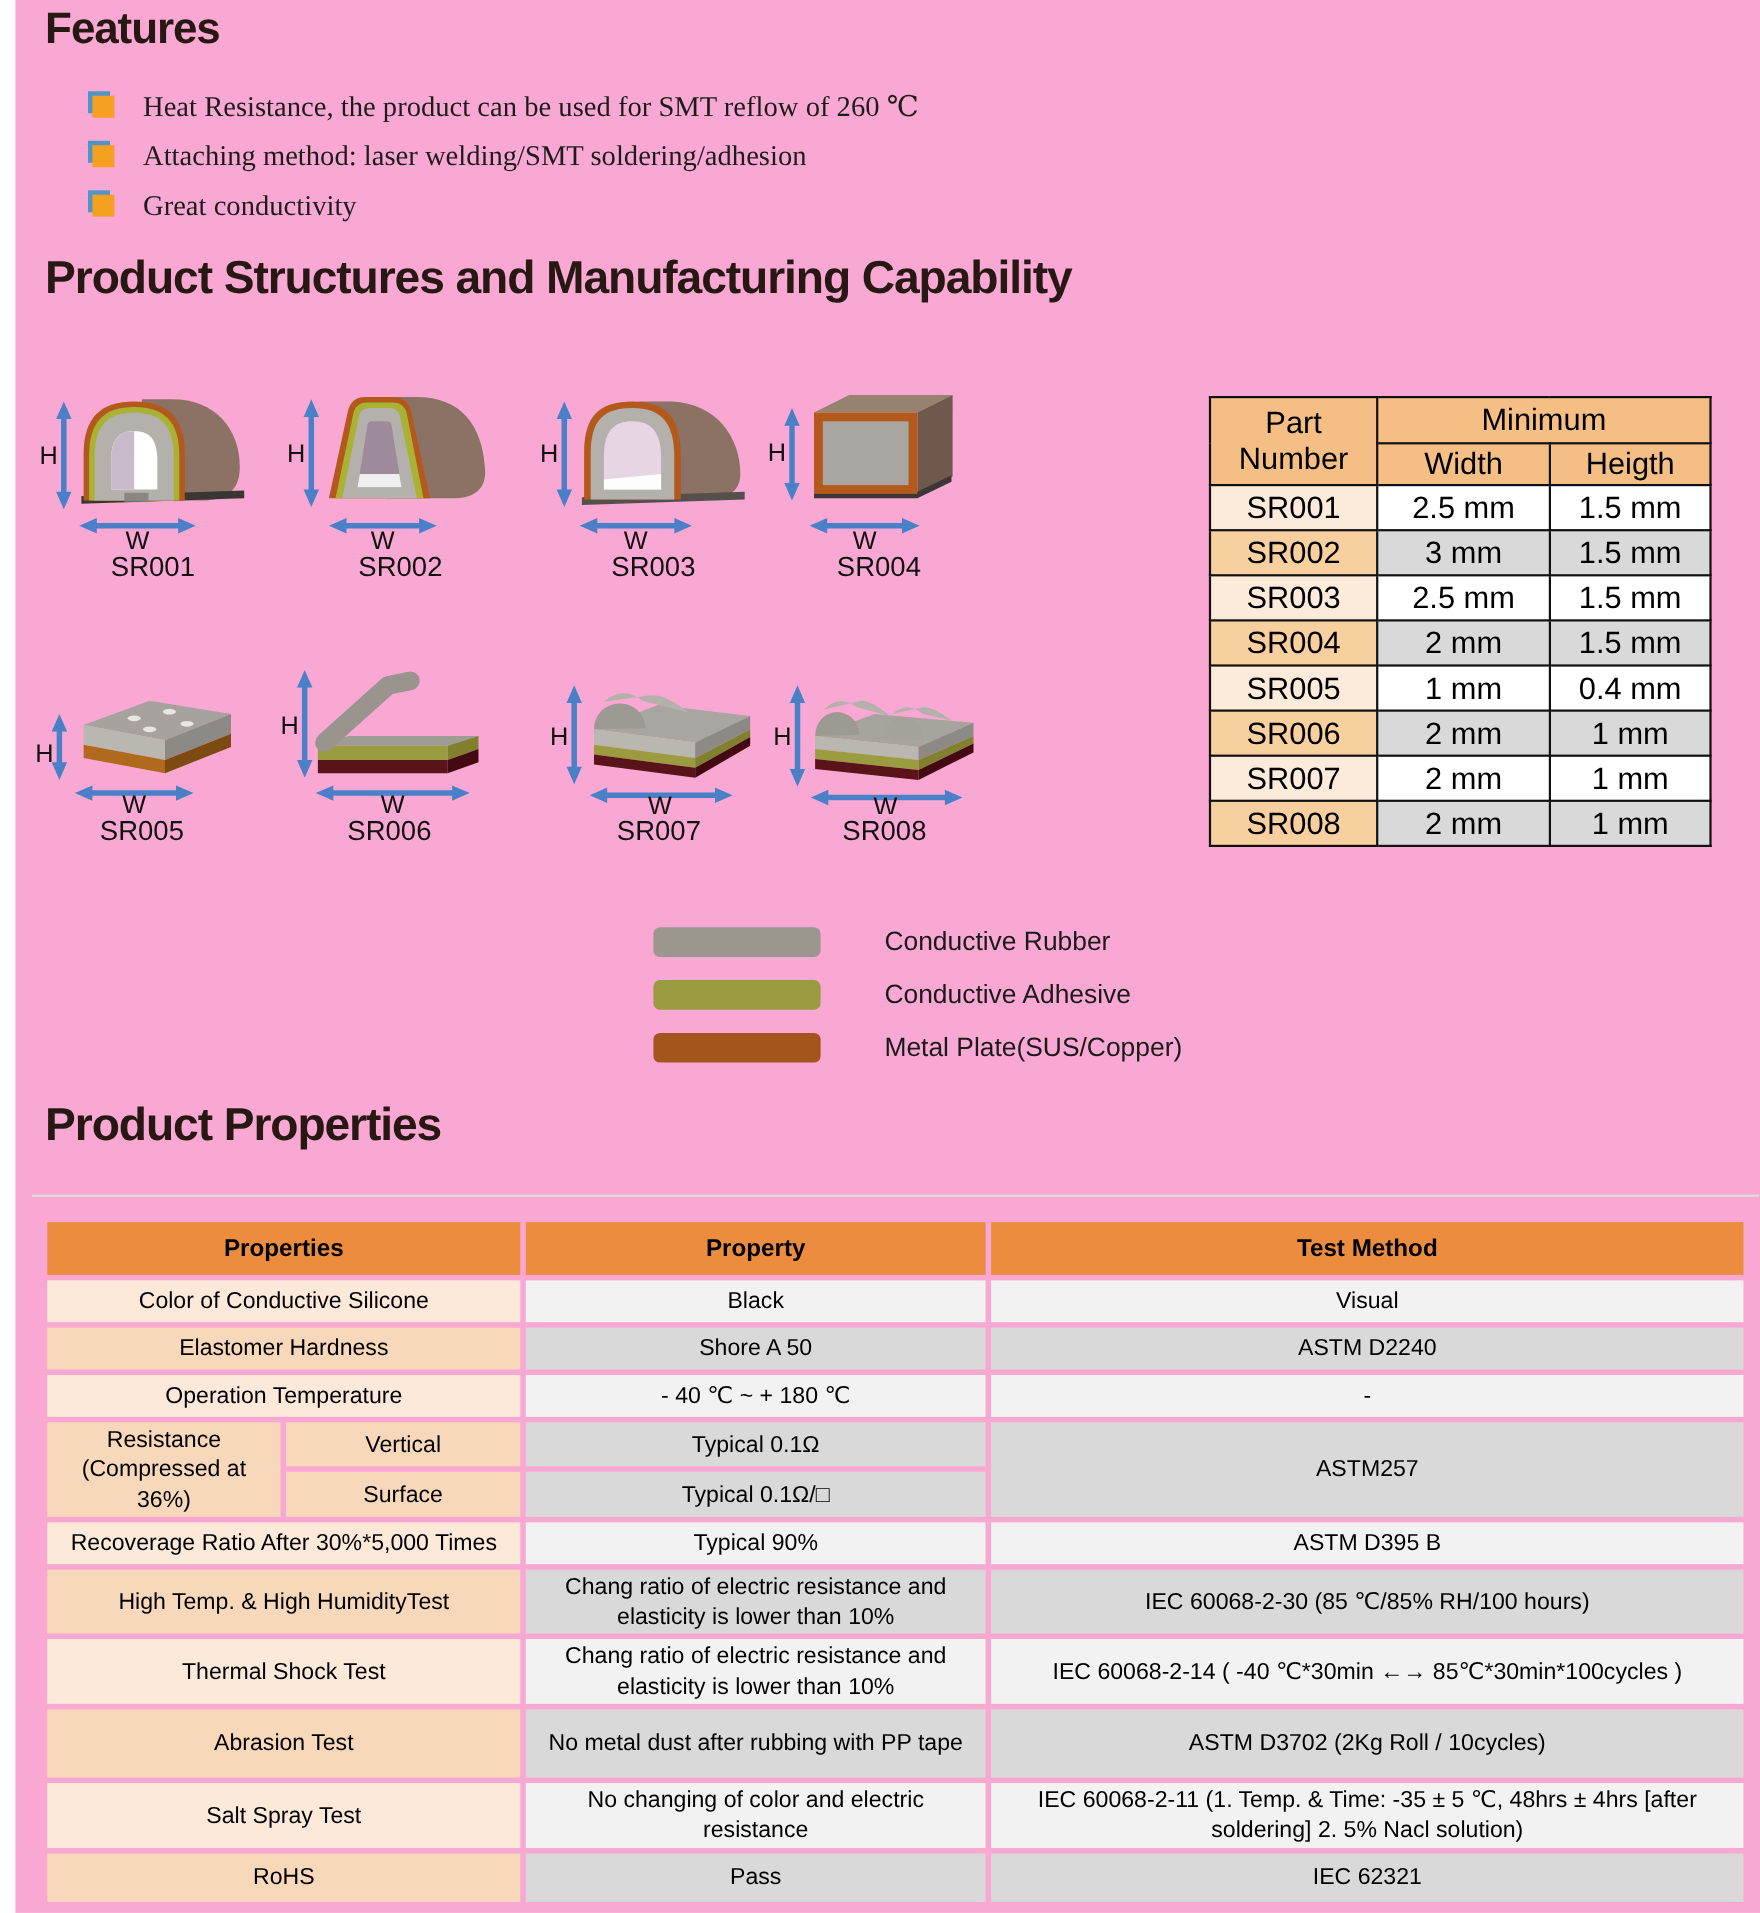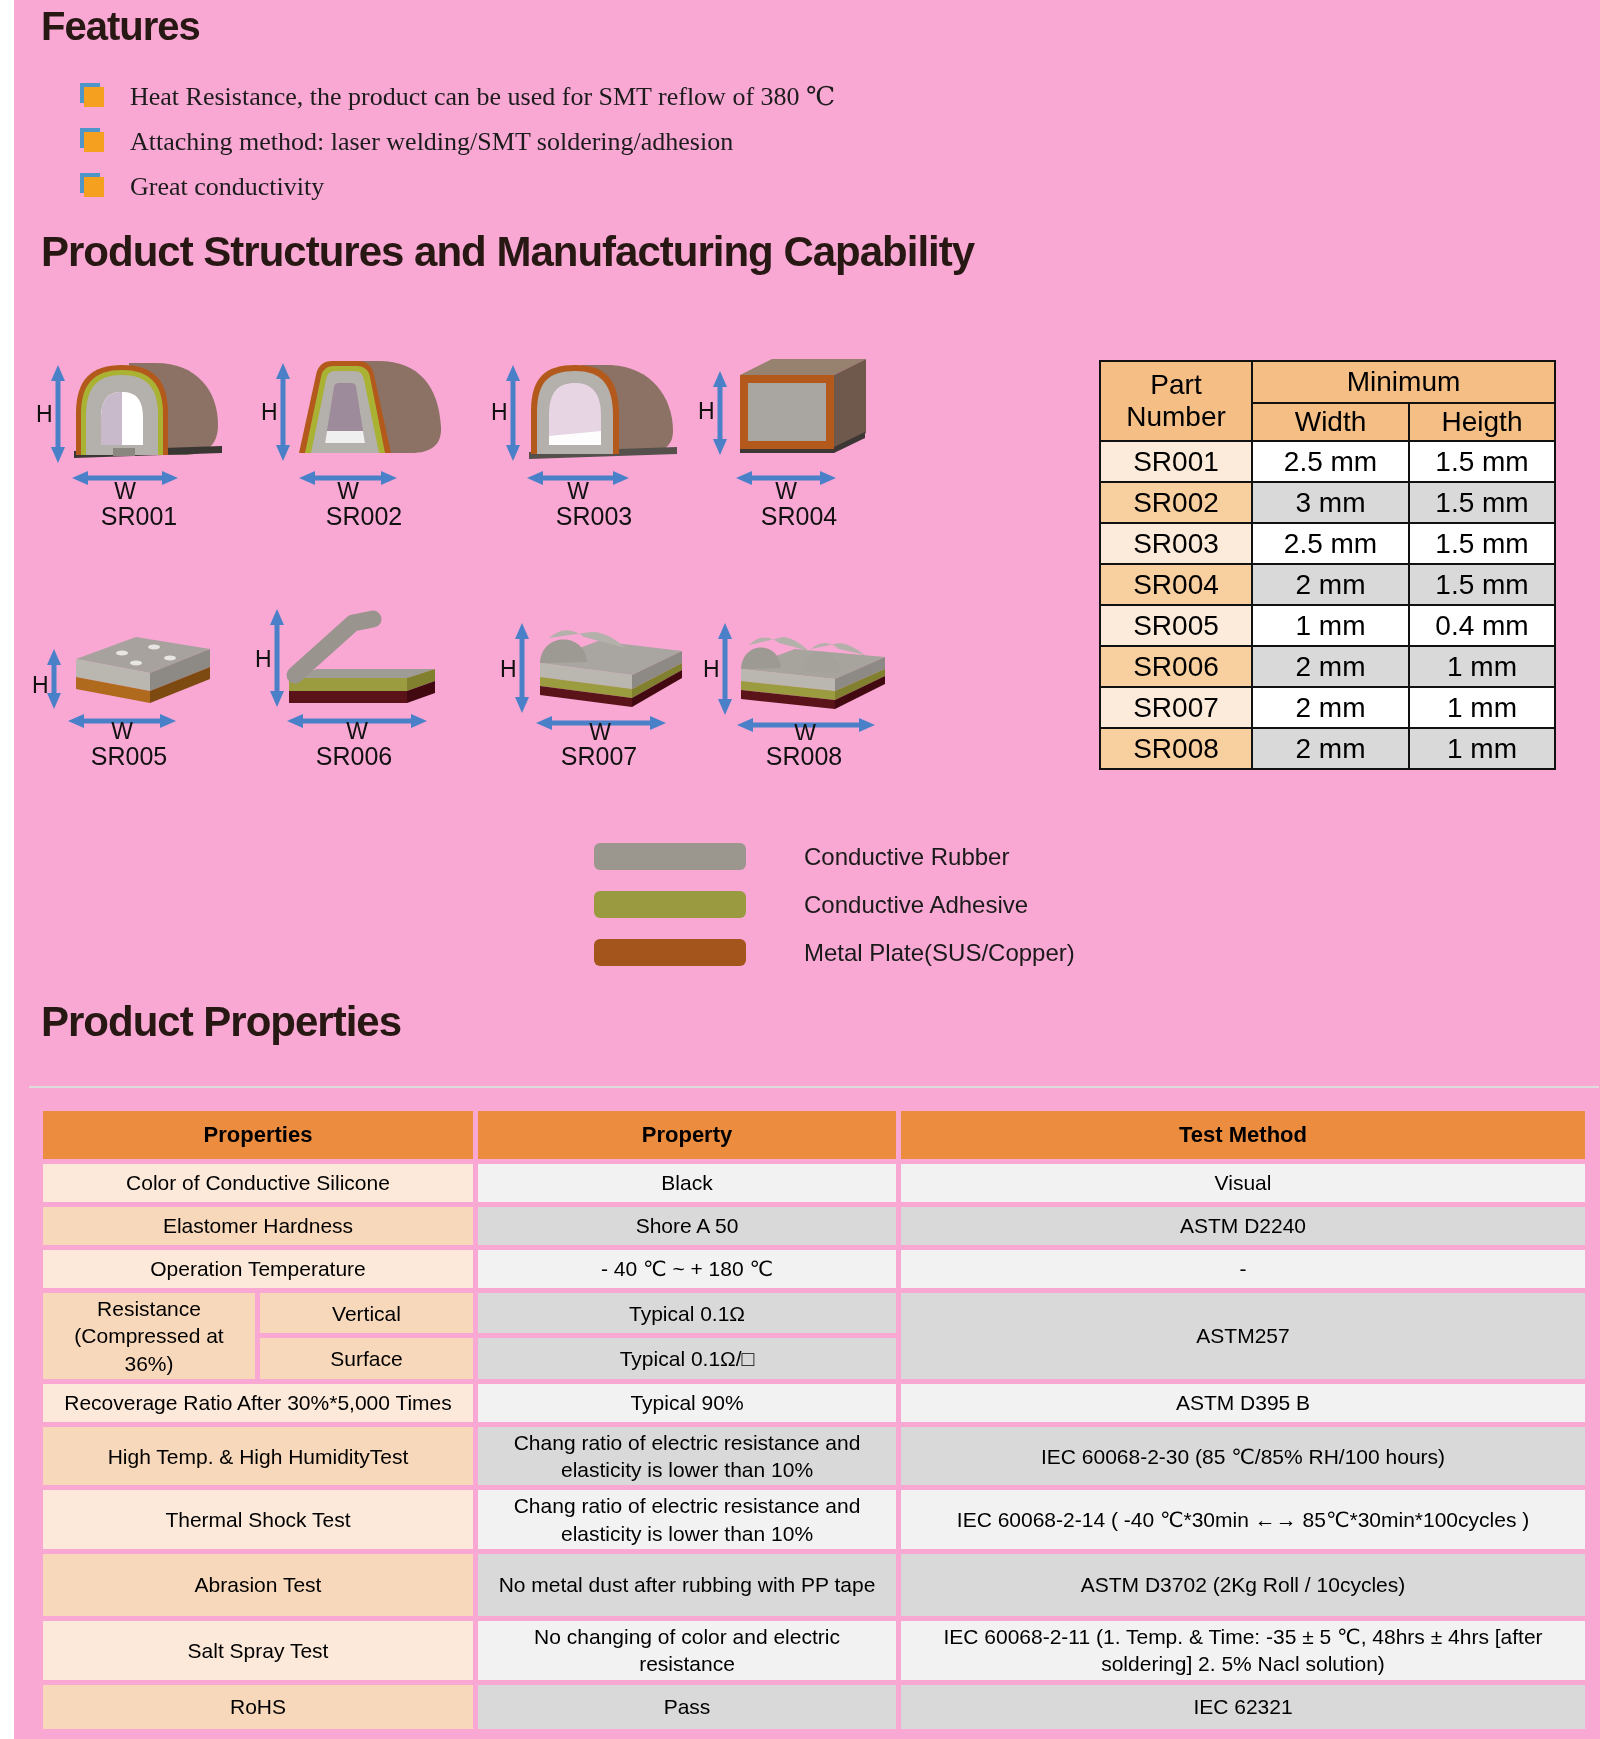--- a/index.html
+++ b/index.html
@@ -68,21 +68,21 @@
 </head>
 <body>
 
 <div class="page">
 
   <h1 class="h-features">Features</h1>
 
   <div class="feature-list">
     <div class="feature-item">
       <span class="bullet"></span>
-      <span>Heat Resistance, the product can be used for SMT reflow of 380 ℃</span>
+      <span>Heat Resistance, the product can be used for SMT reflow of 260 ℃</span>
     </div>
     <div class="feature-item">
       <span class="bullet"></span>
       <span>Attaching method: laser welding/SMT soldering/adhesion</span>
     </div>
     <div class="feature-item">
       <span class="bullet"></span>
       <span>Great conductivity</span>
     </div>
   </div>

